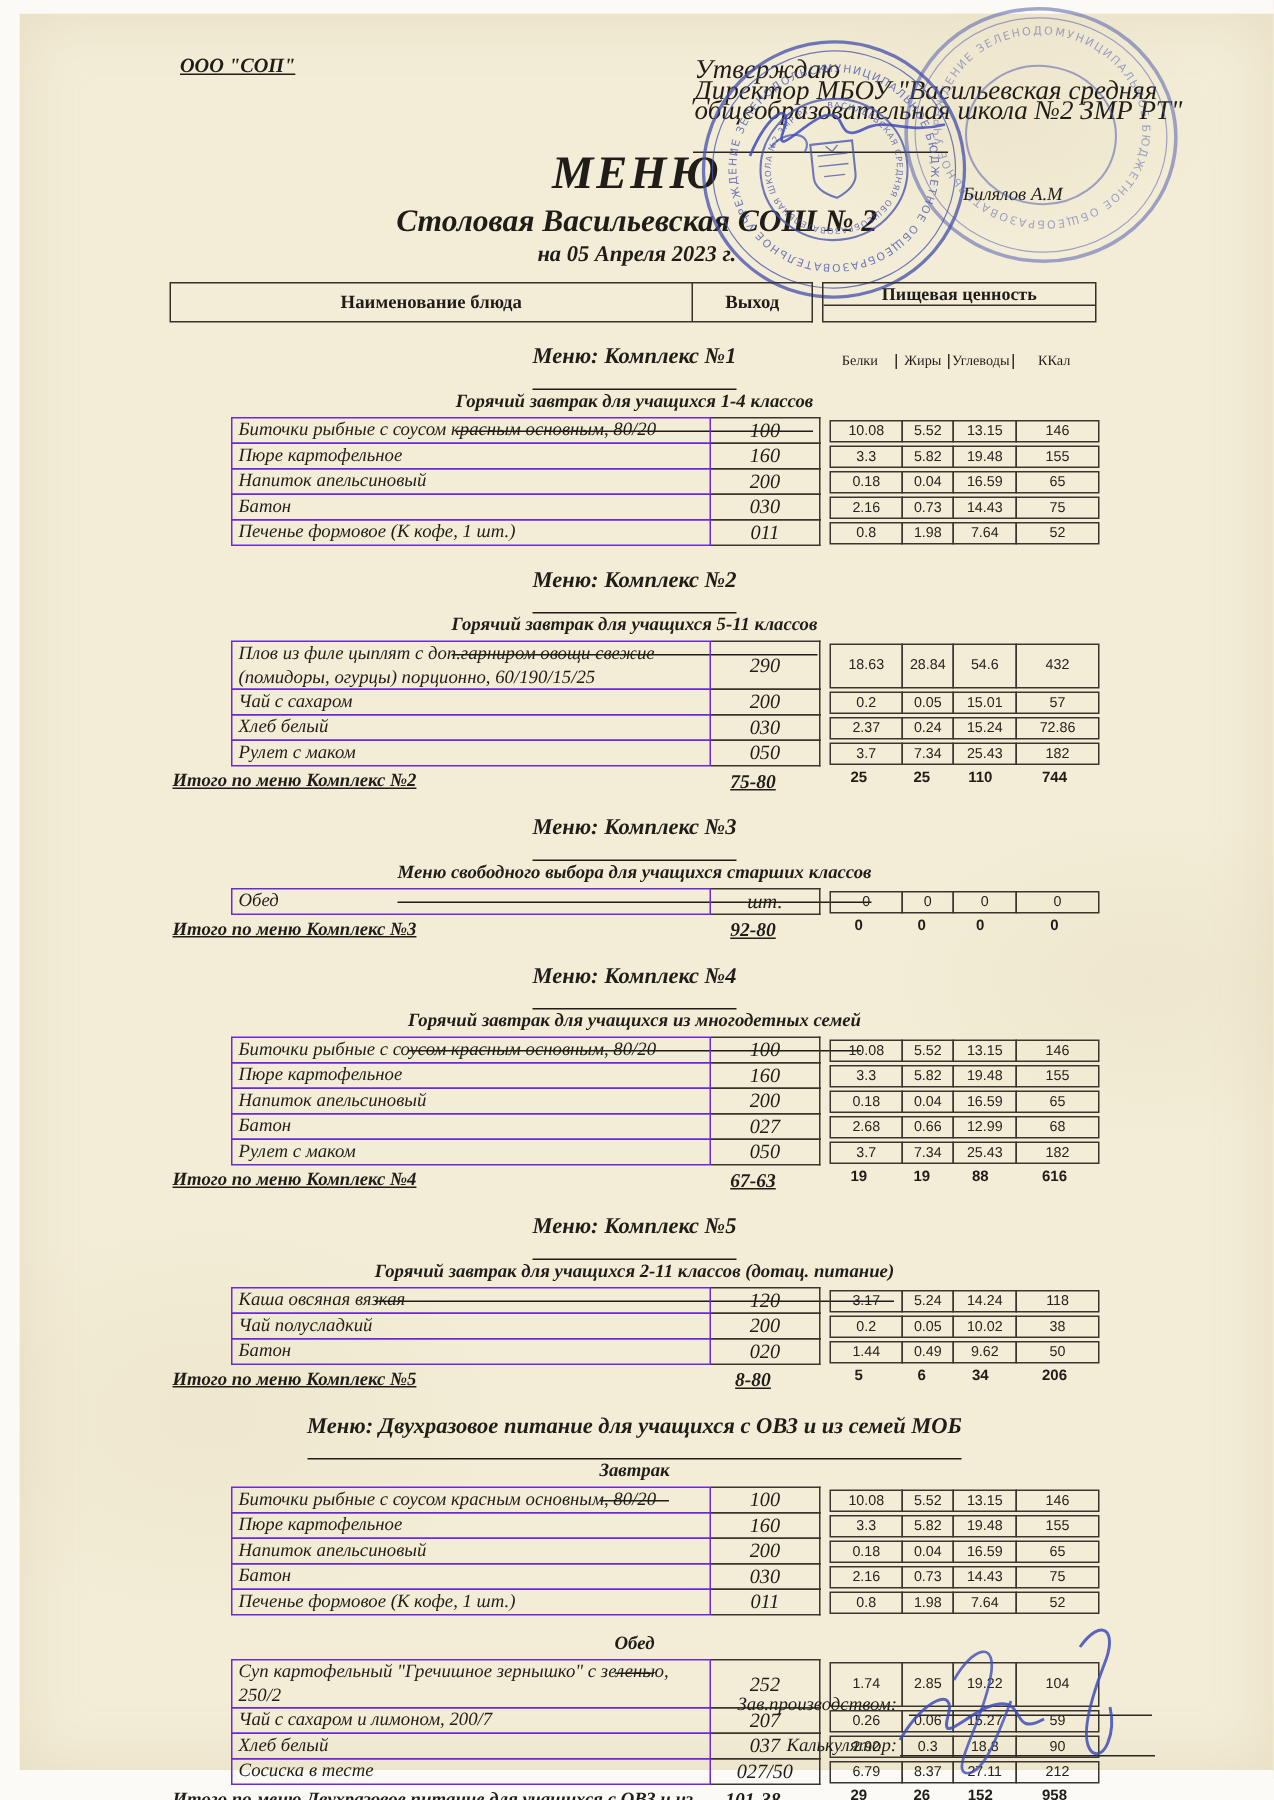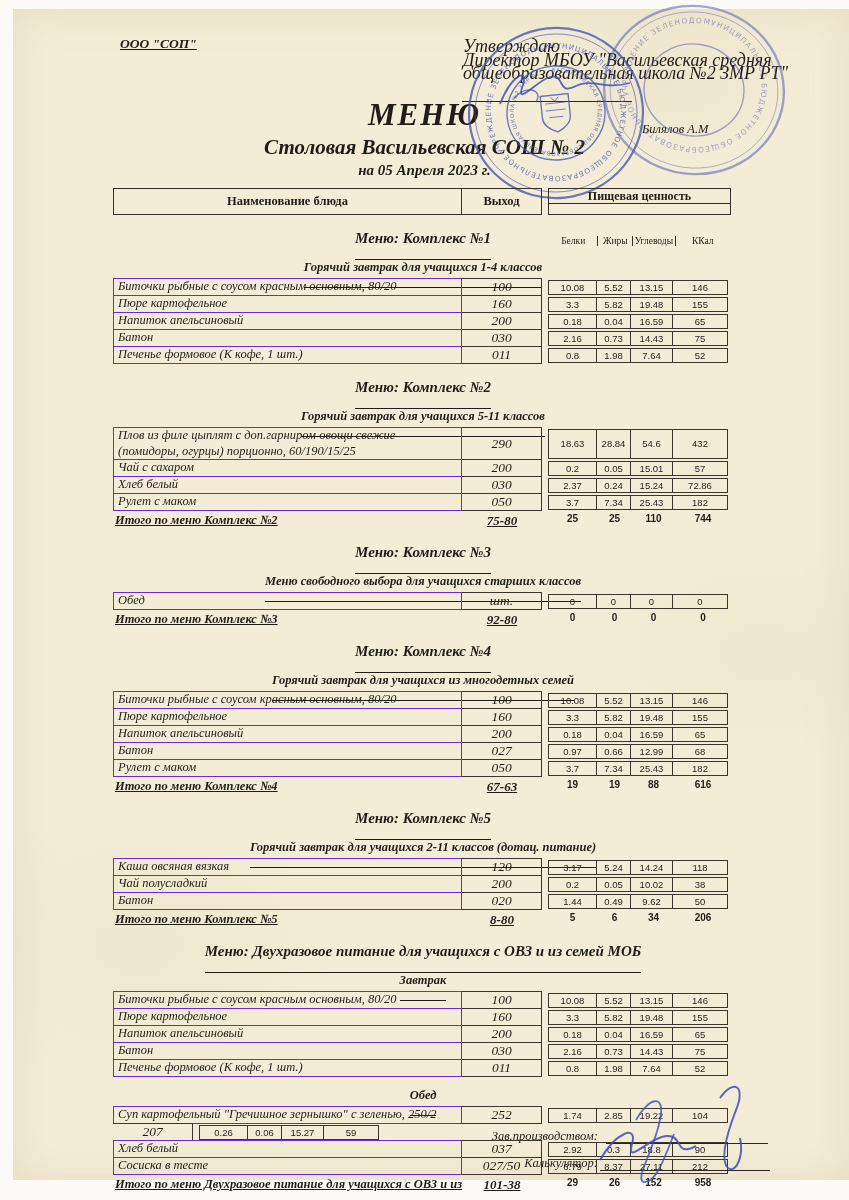--- a/index.html
+++ b/index.html
@@ -38,21 +38,21 @@
   .th-nutri-cols span{display:flex;align-items:center;justify-content:center;border-left:1px solid #35312a;box-sizing:border-box;}
   .th-nutri-cols span:first-child{border-left:none;}
   .w0{width:49px;}.w1{width:35px;}.w2{width:43px;}.w3{width:56px;}
   .section{margin-top:15px;}
   .sec-title{text-align:center;font-weight:bold;font-style:italic;font-size:15px;margin-bottom:13px;}
   .sec-title span, .grp-label span{border-bottom:1.4px solid #201d18;padding-bottom:13px;}
   .grp-label{text-align:center;font-weight:bold;font-style:italic;font-size:12.5px;margin:11px 0 3px 0;}
   .grp{margin-top:2px;}
   .row{display:flex;margin-top:-1px;min-height:17px;}
   .grp .row:first-child{margin-top:0;}
-  .cell-name{width:349px;box-sizing:border-box;border:1px solid #6d28d9;padding:0 4px;font-style:italic;font-size:12.5px;line-height:15.5px;display:flex;align-items:center;}
+  .cell-name{width:349px;box-sizing:border-box;border:1px solid #6d28d9;padding:0 4px;font-style:italic;font-size:12.5px;line-height:15.5px;display:flex;align-items:center;margin-left:41px;}
   .grp .row:first-child .cell-name,.grp .row:first-child .cell-out{border-top-width:1.8px;}
   .cell-out{width:80px;box-sizing:border-box;border:1px solid #3a362e;border-left:none;display:flex;align-items:center;justify-content:center;font-style:italic;font-size:13.5px;}
   .nvals{display:flex;margin:1.5px 0 1.5px 6px;}
   .nval{box-sizing:border-box;border:1px solid #3a362e;margin-left:-1px;display:flex;align-items:center;justify-content:center;font-family:"Liberation Sans",sans-serif;font-size:9.5px;color:#26231e;}
   .nvals .nval:first-child{margin-left:0;text-align:right;}
   .total-row{display:flex;margin-top:2px;min-height:16px;}
   .total-label{width:349px;box-sizing:border-box;padding:0 2px;font-weight:bold;font-style:italic;font-size:12.5px;white-space:nowrap;overflow:hidden;text-decoration:underline;}
   .total-out{width:80px;text-align:center;font-weight:bold;font-style:italic;font-size:13px;text-decoration:underline;}
   .total-vals{display:flex;margin-left:6px;}
   .total-vals .tv{display:flex;align-items:flex-start;justify-content:center;font-family:"Liberation Sans",sans-serif;font-weight:bold;font-size:10px;}
@@ -297,21 +297,21 @@
               <div class="nval w0">0.18</div>
               <div class="nval w1">0.04</div>
               <div class="nval w2">16.59</div>
               <div class="nval w3">65</div>
             </div>
           </div>
           <div class="row">
             <div class="cell-name">Батон</div>
             <div class="cell-out">027</div>
             <div class="nvals">
-              <div class="nval w0">0.97</div>
+              <div class="nval w0">2.68</div>
               <div class="nval w1">0.66</div>
               <div class="nval w2">12.99</div>
               <div class="nval w3">68</div>
             </div>
           </div>
           <div class="row">
             <div class="cell-name">Рулет с маком</div>
             <div class="cell-out">050</div>
             <div class="nvals">
               <div class="nval w0">3.7</div>
@@ -439,20 +439,21 @@
             <div class="cell-name">Суп картофельный "Гречишное зернышко" с зеленью, 250/2</div>
             <div class="cell-out">252</div>
             <div class="nvals">
               <div class="nval w0">1.74</div>
               <div class="nval w1">2.85</div>
               <div class="nval w2">19.22</div>
               <div class="nval w3">104</div>
             </div>
           </div>
           <div class="row">
+            <div class="cell-name">Чай с сахаром и лимоном, 200/7</div>
             <div class="cell-out">207</div>
             <div class="nvals">
               <div class="nval w0">0.26</div>
               <div class="nval w1">0.06</div>
               <div class="nval w2">15.27</div>
               <div class="nval w3">59</div>
             </div>
           </div>
           <div class="row">
             <div class="cell-name">Хлеб белый</div>

